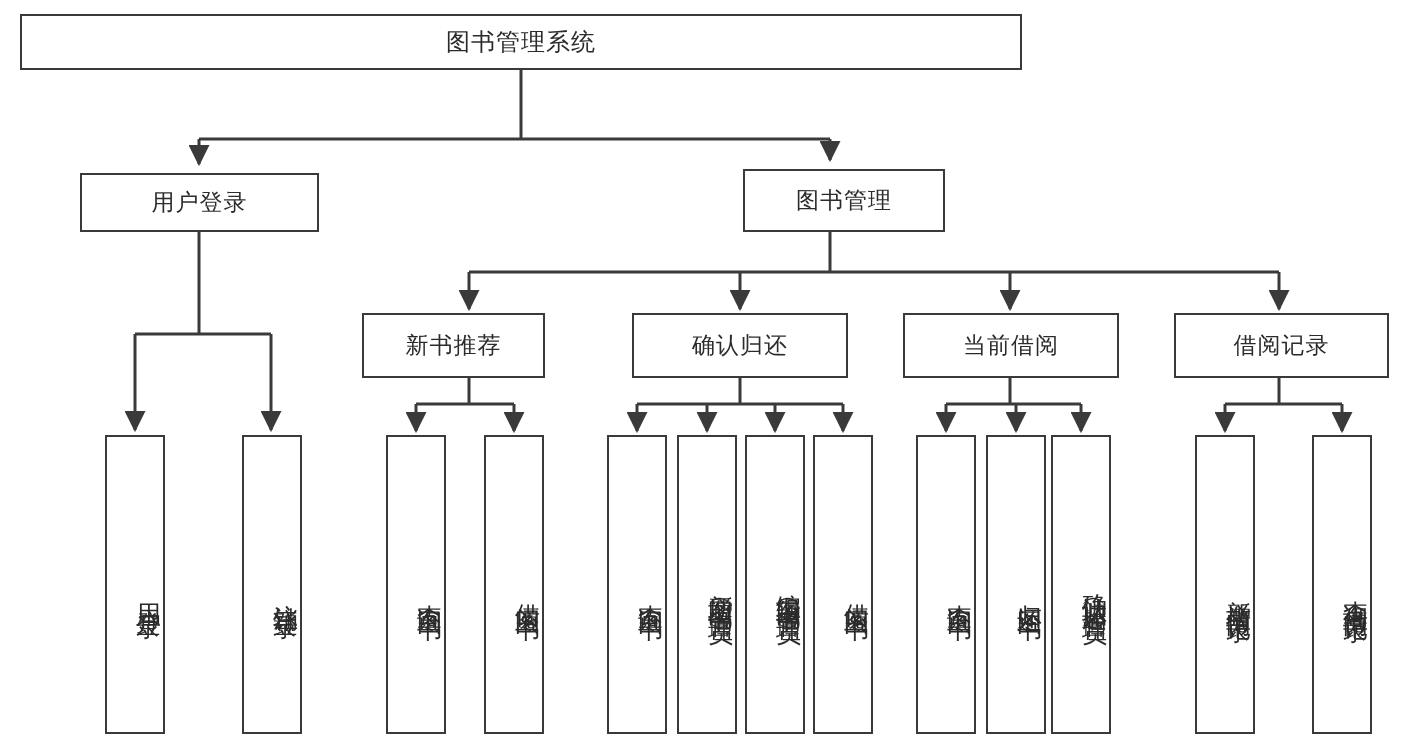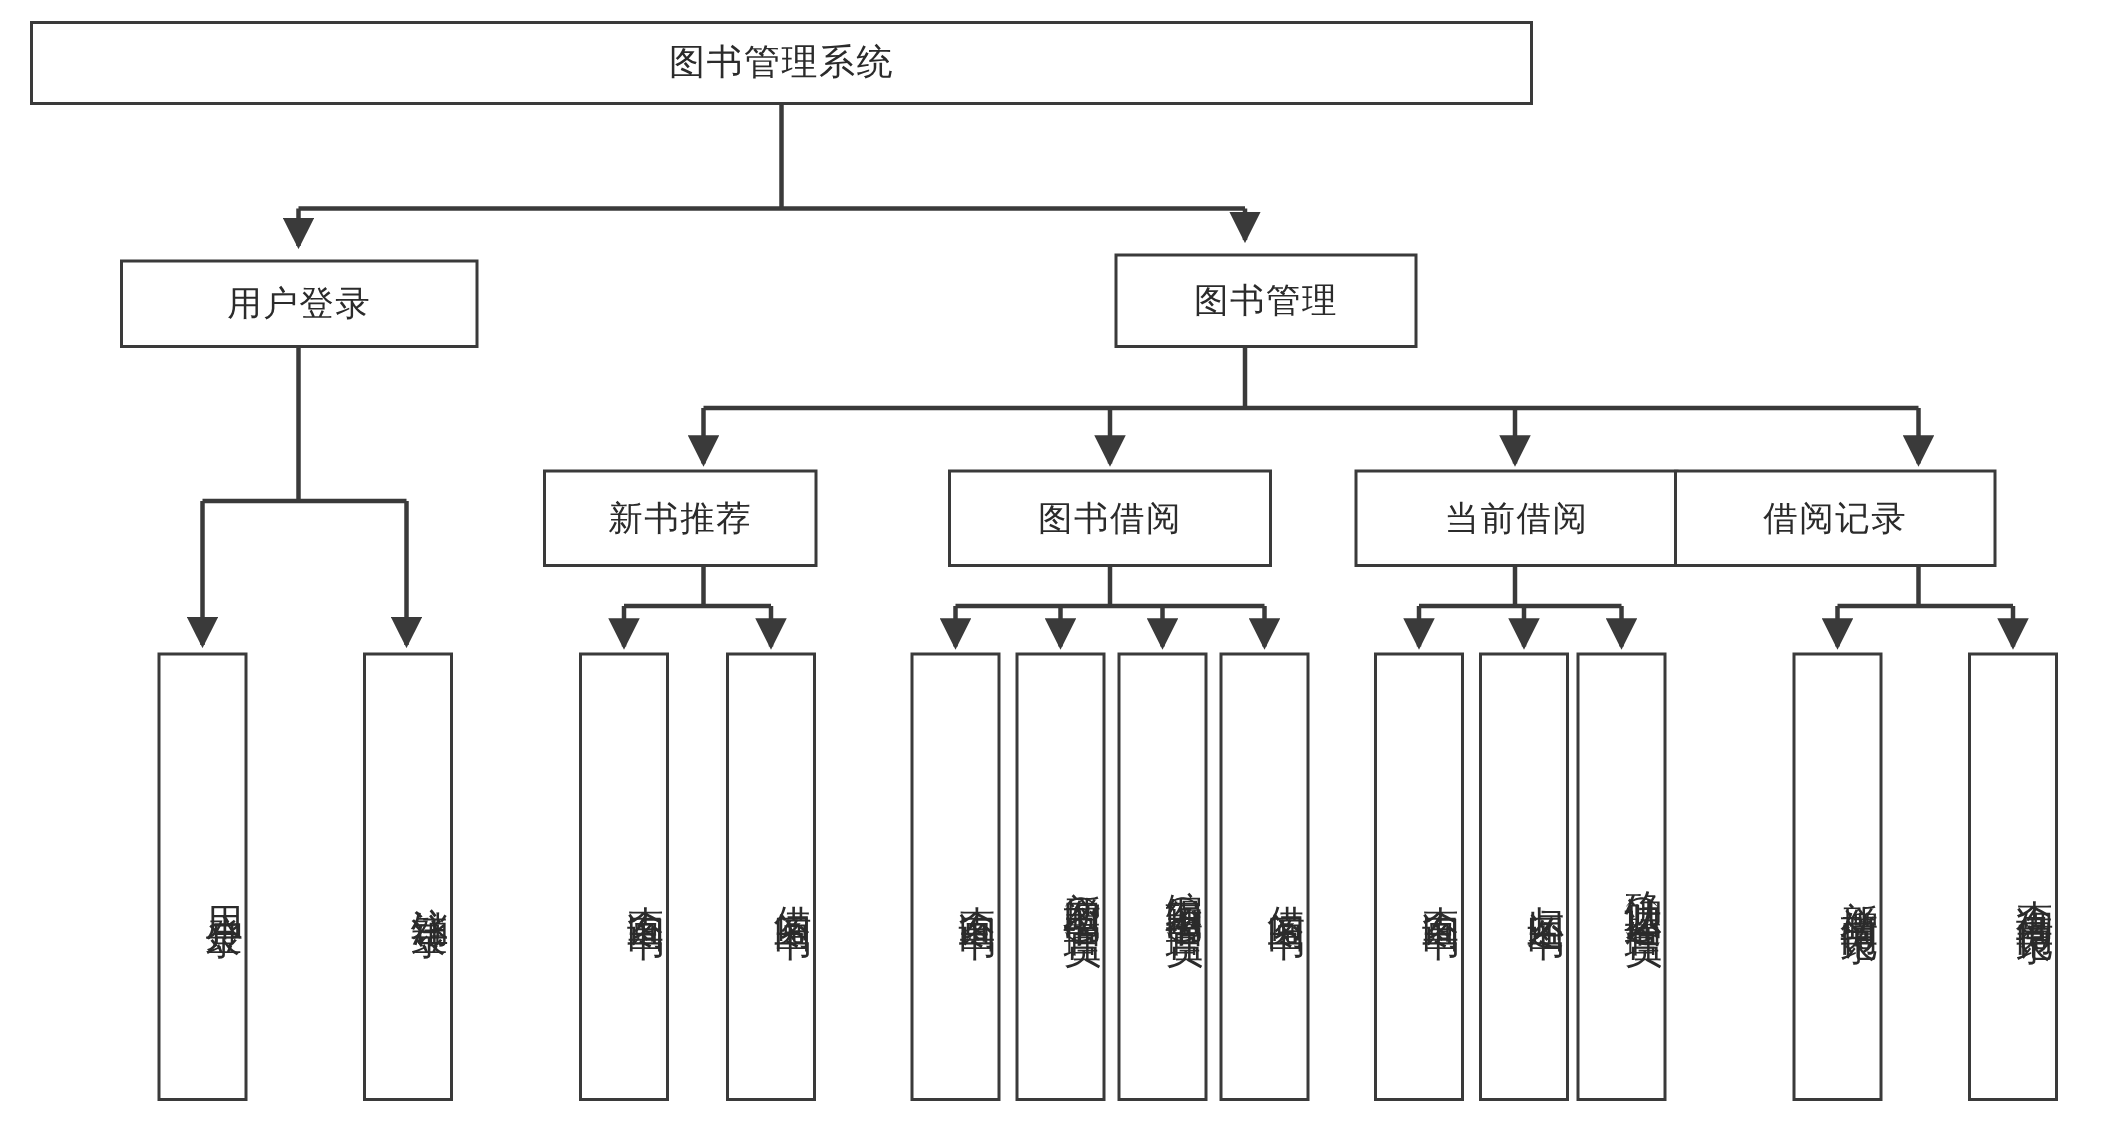--- a/index.html
+++ b/index.html
@@ -121,25 +121,25 @@
   </svg>
 
   <div class="node horiz root" style="left:20px; top:14px; width:1002px; height:56px;text-align:right;">图书管理系统</div>
 
   <div class="node horiz" style="left:80px; top:173px; width:239px; height:59px;">用户登录</div>
 
   <div class="node horiz" style="left:711px; top:169px; width:202px; height:63px;margin-left:32px;">图书管理</div>
 
   <div class="node horiz" style="left:362px; top:313px; width:183px; height:65px;">新书推荐</div>
 
-  <div class="node horiz" style="left:632px; top:313px; width:216px; height:65px;">图书借阅</div>
+  <div class="node horiz" style="left:632px; top:313px; width:216px; height:65px;">确认归还</div>
 
   <div class="node horiz" style="left:903px; top:313px; width:216px; height:65px;font-family:Liberation Serif, serif;">当前借阅</div>
 
-  <div class="node horiz" style="left:1116px; top:313px; width:215px; height:65px;">借阅记录</div>
+  <div class="node horiz" style="left:1174px; top:313px; width:215px; height:65px;">借阅记录</div>
 
   <div class="node vert" style="left:105px; top:435px; width:60px; height:299px;">用户登录</div>
 
   <div class="node vert" style="left:242px; top:435px; width:60px; height:299px;">注销登录</div>
 
   <div class="node vert" style="left:386px; top:435px; width:60px; height:299px;">查询图书</div>
 
   <div class="node vert" style="left:484px; top:435px; width:60px; height:299px;">借阅图书</div>
 
   <div class="node vert" style="left:607px; top:435px; width:60px; height:299px;">查询图书</div>

